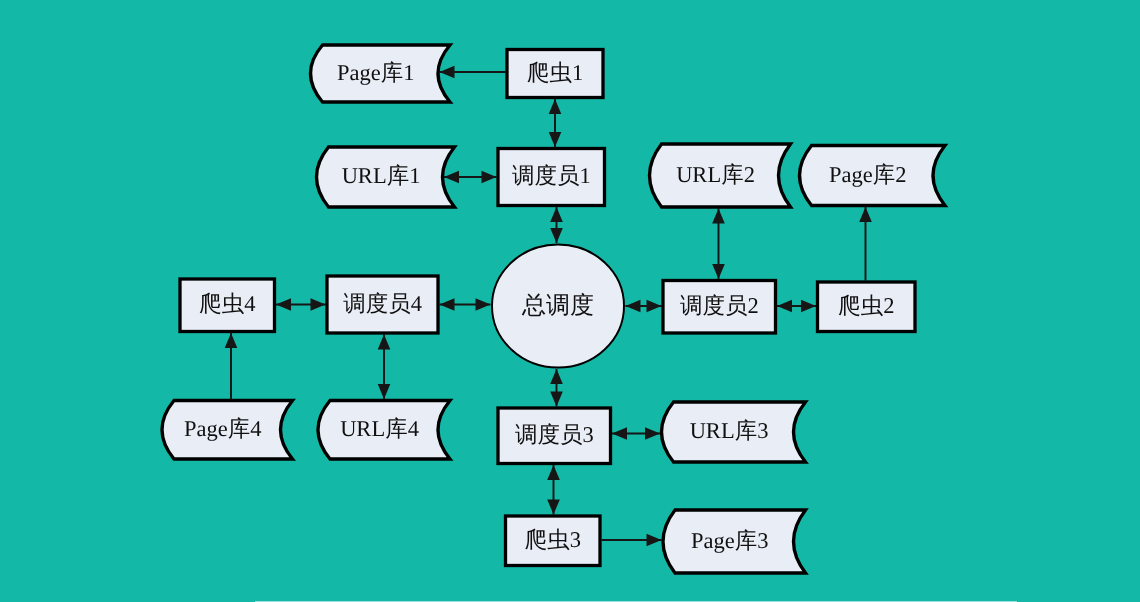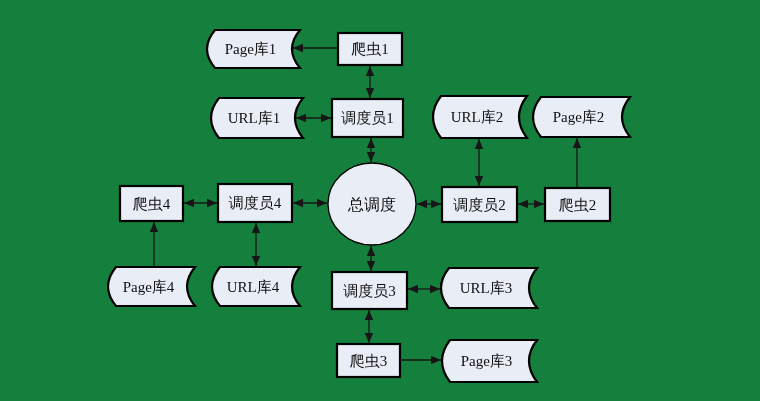--- a/index.html
+++ b/index.html
@@ -1,20 +1,20 @@
 <!DOCTYPE html>
 <html><head>
 <meta charset="utf-8">
 <style>
   html, body { margin: 0; padding: 0; background: #ffffff; }
   .stage {
     position: relative;
     width: 760px;
     height: 401px;
-    background: #15803d;
+    background: #14b8a6;
     overflow: hidden;
     font-family: "Liberation Serif", "DejaVu Serif", serif;
   }
   svg { display: block; }
   .node-label {
     font-family: "Liberation Serif", "DejaVu Serif", serif;
     fill: #101010;
     text-anchor: middle;
   }
 </style>

